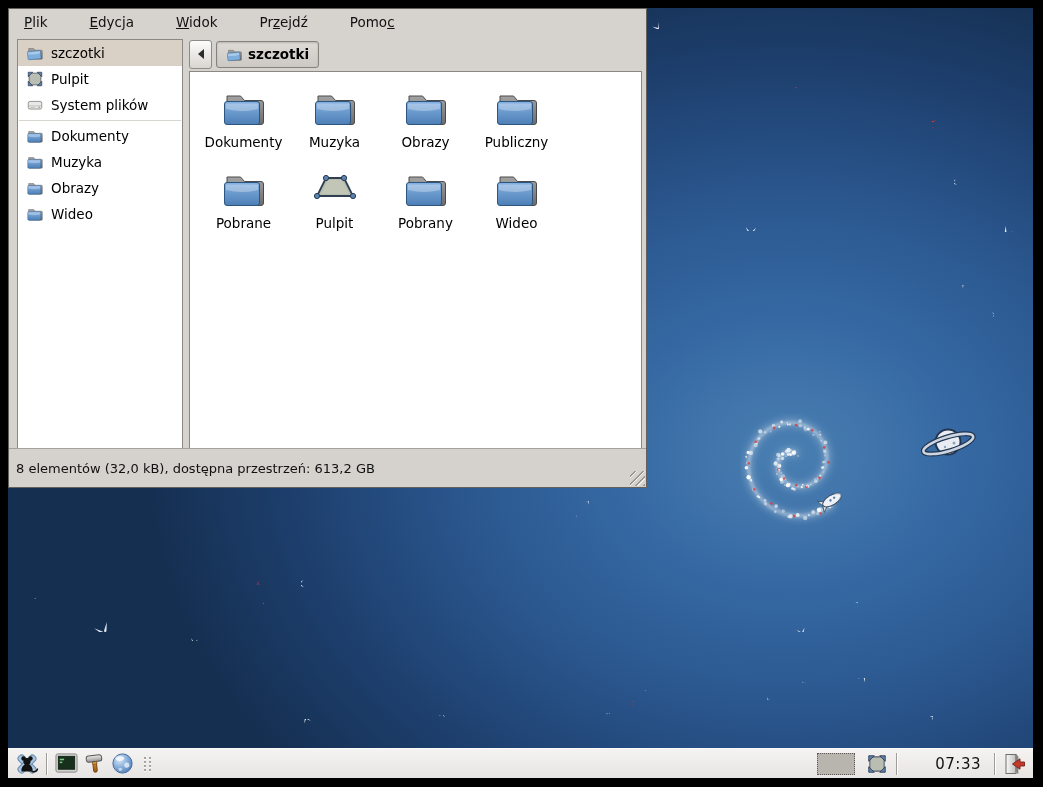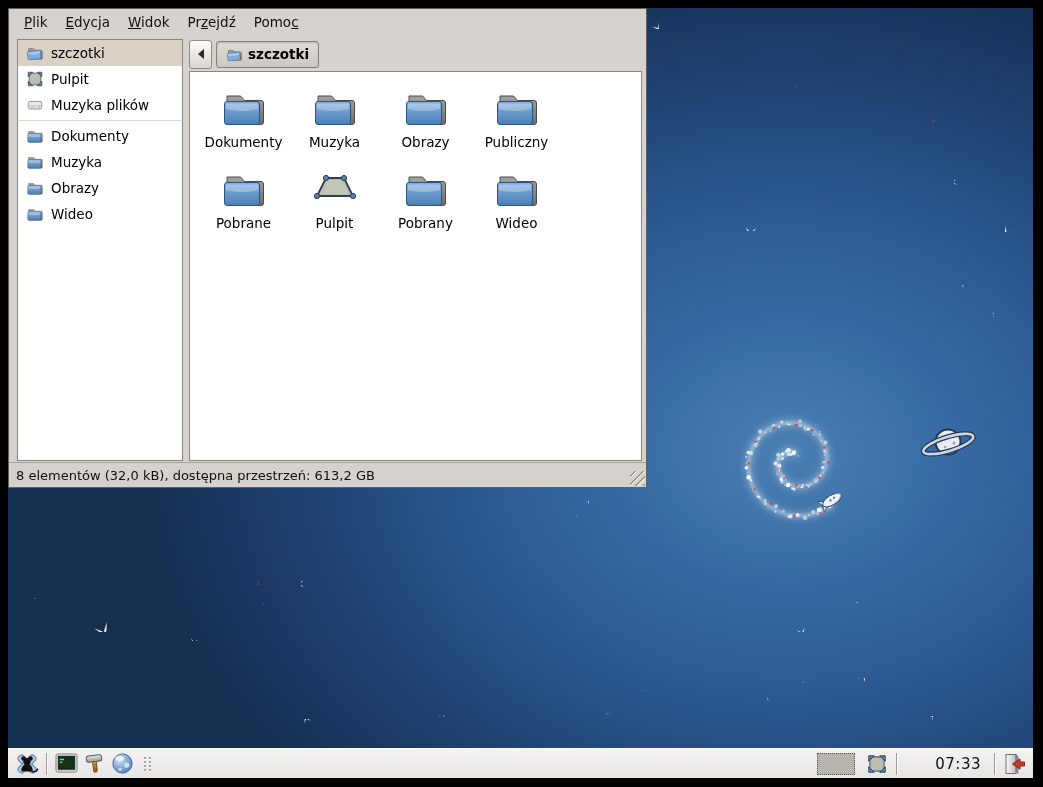--- a/index.html
+++ b/index.html
@@ -30,21 +30,21 @@
   .tb-grip{display:grid;grid-template-columns:3px 3px;grid-gap:2px;margin-left:8px;}
   .tb-grip i{width:2px;height:2px;border-radius:50%;background:#8d8a86;box-shadow:0 1px 0 #fff;}
   #tb-spacer{flex:1;}
   #pager{width:38px;height:22px;background:#b8b5af;border:1px dotted #5c5a57;box-sizing:border-box;margin-right:8px;}
   #clock{font-size:15px;color:#111;padding:0 8px;letter-spacing:0.5px;margin-left:25px;}
   
   #fm-window{
     position:absolute;left:0;top:0;width:639px;height:480px;
     background:#d6d2ce;border:1px solid #63605d;box-sizing:border-box;
   }
-  #menubar{height:26px;display:flex;align-items:center;padding-left:6px;}
+  #menubar{height:26px;display:flex;align-items:center;padding-left:6px;gap:24px;}
   .menu-item{font-size:13.5px;color:#111;padding:3px 9px;cursor:default;}
   #pathrow{position:absolute;left:180px;top:30px;right:6px;height:30px;display:flex;align-items:center;gap:4px;}
   #back-btn{
     width:21px;height:27px;border:1px solid #8e8a86;border-radius:3px;
     background:linear-gradient(#fcfcfb,#d9d5d1);display:flex;align-items:center;justify-content:center;
   }
   #back-btn .tri{width:0;height:0;border-top:5px solid transparent;border-bottom:5px solid transparent;border-right:6px solid #2b2b2b;}
   #path-tab{
     height:27px;border:1px solid #86827e;border-radius:3px;box-sizing:border-box;
     background:linear-gradient(#dedbd7,#ccc8c4);
@@ -61,21 +61,21 @@
   .side-sep{height:1px;background:#d8d5d1;margin:2px 1px;}
   #view{
     position:absolute;left:180px;top:62px;width:453px;height:390px;
     background:#fff;border:1px solid #8a8784;box-sizing:border-box;
   }
   #file-grid{display:grid;grid-template-columns:repeat(4,91px);grid-auto-rows:81px;padding:12px 0 0 8px;}
   .file-item{width:91px;display:flex;flex-direction:column;align-items:center;cursor:default;}
   .file-item svg{width:48px;height:48px;}
   .file-label{font-size:13.5px;color:#000;margin-top:2px;white-space:nowrap;}
   #statusbar{
-    position:absolute;left:0;bottom:0;width:100%;height:25px;
+    position:absolute;left:0;bottom:0;width:100%;height:39px;
     background:#d5d1cd;border-top:1px solid #a5a19d;box-sizing:border-box;
     display:flex;align-items:center;font-size:13px;color:#111;padding-left:7px;
   }
   #resize-grip{
     position:absolute;right:1px;bottom:1px;width:15px;height:15px;
     background:repeating-linear-gradient(135deg,transparent 0 3px,#9a9692 3px 4.5px,#f2f0ee 4.5px 5.5px);
   }
   .icon16{width:18px;height:18px;flex:0 0 18px;}
   .icon17{width:17px;height:17px;}
 </style>
@@ -431,21 +431,21 @@
           <div class="side-row">
             <svg class="icon16">
               <use href="#sym-desktop"></use>
             </svg>
             <span>Pulpit</span>
           </div>
           <div class="side-row">
             <svg class="icon16">
               <use href="#sym-drive"></use>
             </svg>
-            <span>Muzyka plików</span>
+            <span>System plików</span>
           </div>
         </div>
       <div class="side-sep"></div>
       <div id="sidebar-bottom">
           <div class="side-row">
             <svg class="icon16">
               <use href="#sym-folder"></use>
             </svg>
             <span>Dokumenty</span>
           </div>

